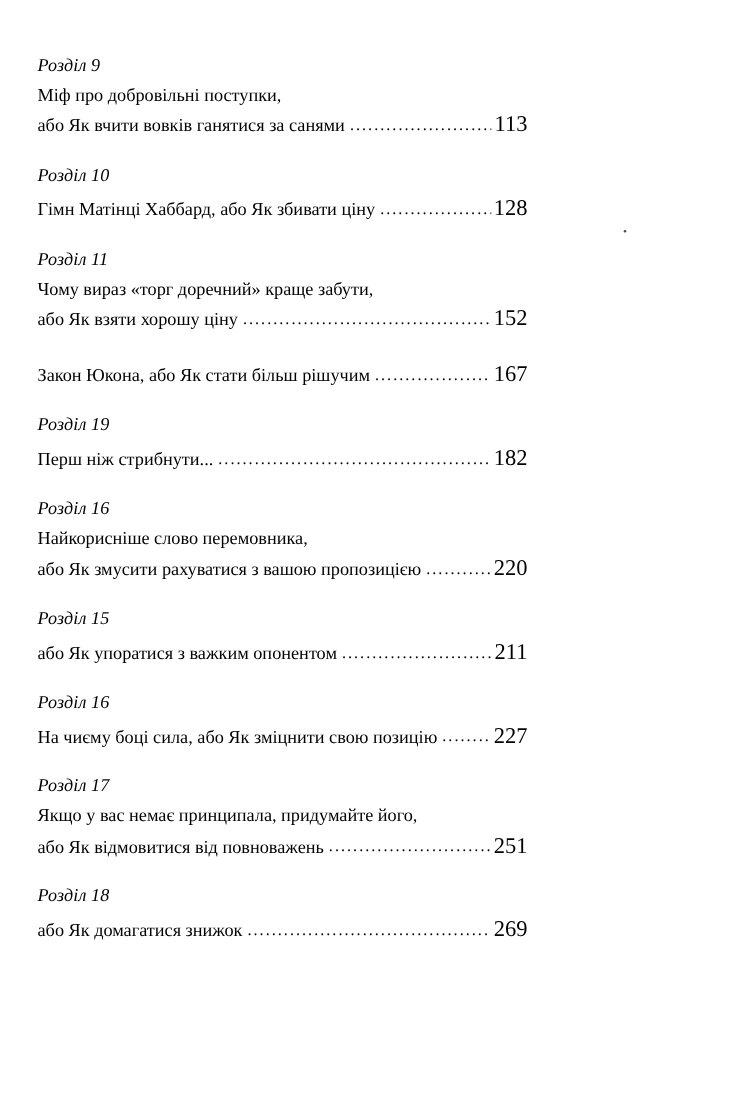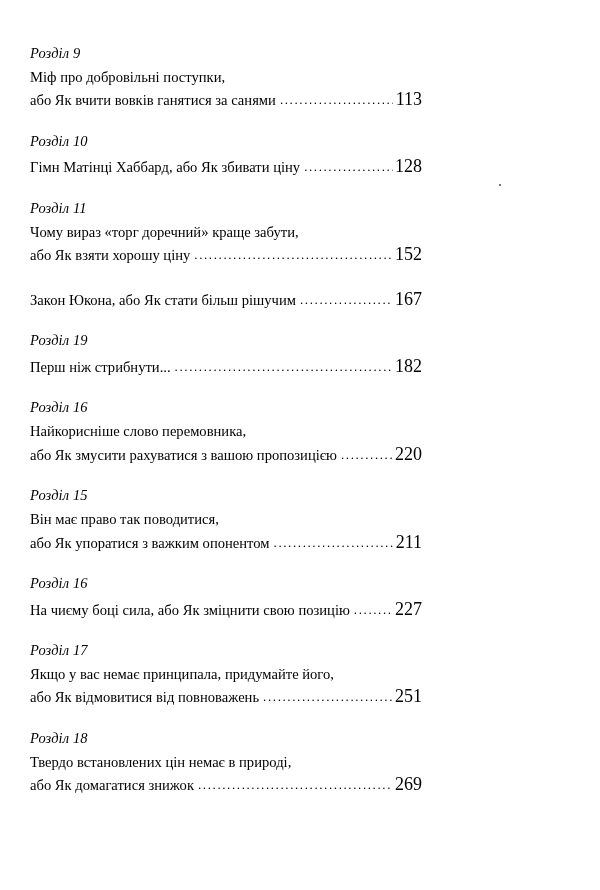--- a/index.html
+++ b/index.html
@@ -172,21 +172,20 @@
         </div>
       </div>
     </div>
 
     <div class="entry">
       <div class="chapter-label">
         <span>Розділ</span>
         <span class="num">15</span>
       </div>
       <div class="title-block">
-        <div class="title-line">Він має право так поводитися,</div>
         <div class="leader-line">
           <span class="leader-text">або Як упоратися з важким опонентом</span>
           <span class="leader">....................................................................................................................................</span>
           <span class="pageno">211</span>
         </div>
       </div>
     </div>
 
     <div class="entry">
       <div class="chapter-label">
@@ -216,21 +215,20 @@
         </div>
       </div>
     </div>
 
     <div class="entry">
       <div class="chapter-label">
         <span>Розділ</span>
         <span class="num">18</span>
       </div>
       <div class="title-block">
-        <div class="title-line">Твердо встановлених цін немає в природі,</div>
         <div class="leader-line">
           <span class="leader-text">або Як домагатися знижок</span>
           <span class="leader">....................................................................................................................................</span>
           <span class="pageno">269</span>
         </div>
       </div>
     </div>
 
   </div>
 </div>

